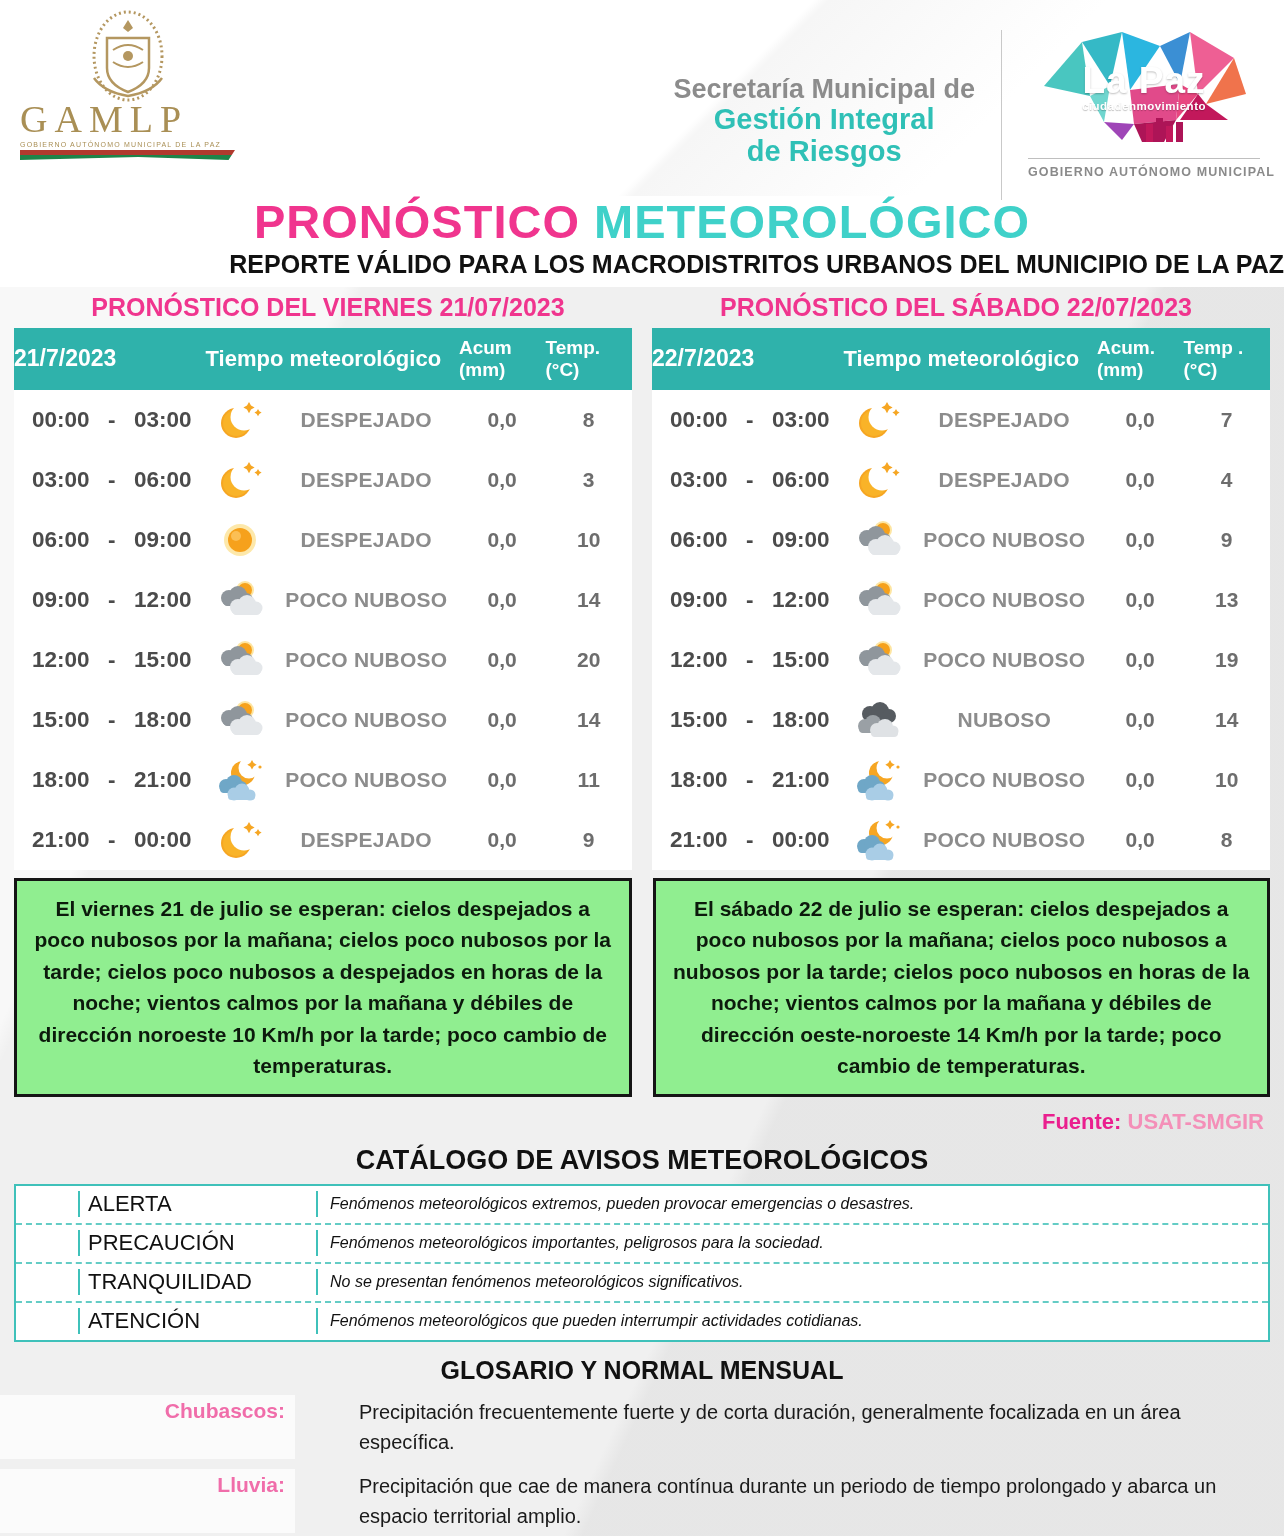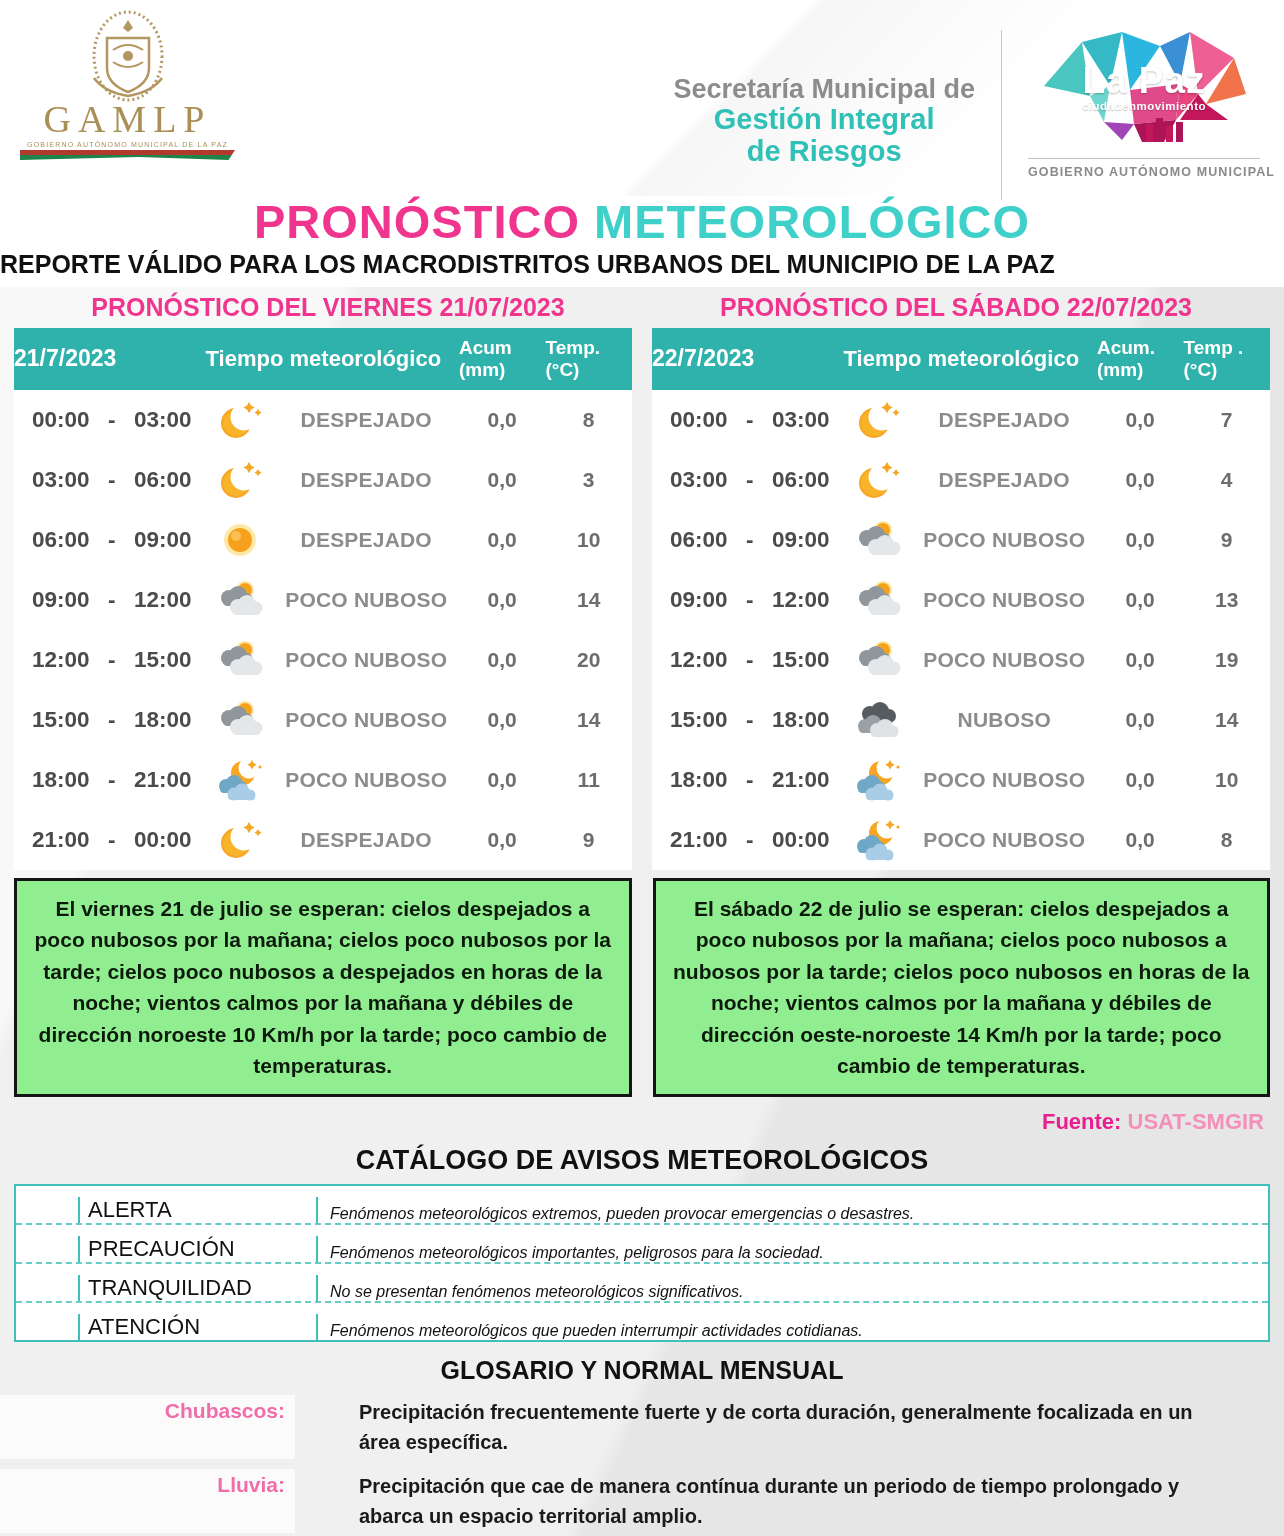--- a/index.html
+++ b/index.html
@@ -2,21 +2,21 @@
 <html><head>
 <meta charset="utf-8">
 <style>
   html,body{margin:0;padding:0;background:#ffffff;}
   body{width:1284px;font-family:"Liberation Sans", sans-serif;-webkit-font-smoothing:antialiased;}
   .page{width:1284px;min-height:1536px;position:relative;overflow:hidden;}
 
   
   .header{display:flex;align-items:flex-start;padding:8px 24px 0 20px;height:188px;
           background:linear-gradient(135deg,#ffffff 55%,#f6f6f6 56%,#ffffff 75%);}
-  .gamlp{width:215px;text-align:center;color:#a98f55;}
+  .gamlp{width:215px;text-align:left;color:#a98f55;}
   .gamlp svg{display:block;margin:0 auto;}
   .gamlp-acronym{font-family:"Liberation Serif",serif;font-size:38px;letter-spacing:7px;line-height:1;margin-top:-4px;}
   .gamlp-caption{font-size:7px;letter-spacing:1.2px;margin-top:3px;white-space:nowrap;}
   .gamlp-ribbon{height:10px;margin-top:2px;background:linear-gradient(#b03a2e 0 50%,#1e8449 50% 100%);
                 clip-path:polygon(0 0,100% 0,97% 100%,55% 70%,0 100%);}
   .hspacer{flex:1;}
   .secretaria{align-self:center;text-align:center;margin-right:26px;margin-top:38px;line-height:1.08;}
   .secretaria .l1{color:#8c8c8c;font-size:27px;font-weight:700;}
   .secretaria .l2,.secretaria .l3{color:#2fc0b6;font-size:29px;font-weight:800;}
   .vdivider{width:1px;background:#c9c9c9;height:170px;margin-top:22px;}
@@ -26,21 +26,21 @@
   .lapaz-text{position:absolute;left:0;top:36px;width:100%;color:#fff;}
   .lapaz-title{font-size:37px;font-weight:800;letter-spacing:1px;text-shadow:0 1px 2px rgba(0,0,0,.25);}
   .lapaz-sub{font-size:11.5px;font-weight:700;letter-spacing:.5px;margin-top:-2px;text-shadow:0 1px 1px rgba(0,0,0,.25);}
   .lapaz-caption{border-top:1px solid #bfbfbf;margin-top:8px;padding-top:6px;
                  color:#8a8a8a;font-size:12.5px;font-weight:700;letter-spacing:1.1px;white-space:nowrap;}
 
   
   .main-title{text-align:center;font-size:47px;font-weight:800;letter-spacing:1px;line-height:1.02;margin-top:2px;}
   .main-title .t1{color:#f0358e;}
   .main-title .t2{color:#3fd1c9;}
-  .report-subtitle{text-align:left;font-size:25px;font-weight:700;color:#111;margin-top:4px;}
+  .report-subtitle{text-align:right;font-size:25px;font-weight:700;color:#111;margin-top:4px;}
 
   .gray-zone{background:#f0f0f0;margin-top:8px;padding-bottom:4px;
              background-image:linear-gradient(115deg,rgba(255,255,255,.55) 0 18%,rgba(255,255,255,0) 19% 60%,rgba(224,224,224,.6) 61% 100%);}
   .day-headers{display:flex;padding:6px 14px 2px;}
   .day-headers .dh{flex:1;text-align:center;color:#f0358e;font-size:25px;font-weight:800;}
 
   
   .forecast-row{display:flex;gap:20px;padding:4px 14px 0;}
   .fcol{flex:1;min-width:0;}
   .wtable{background:#fff;}
@@ -62,34 +62,34 @@
   .summary-row{display:flex;gap:21px;padding:8px 14px 8px;align-items:flex-start;}
   .summary-box{flex:1;background:#90ee90;border:3px solid #151515;padding:12px 16px;
                font-size:21px;font-weight:700;color:#0c1a0c;text-align:center;line-height:1.5;}
   .fuente{text-align:right;padding:4px 20px 2px;font-size:22px;font-weight:800;}
   .fuente .fl{color:#ea1f8e;}
   .fuente .fv{color:#f48fb8;}
 
   
   .catalog-title{text-align:center;font-size:27px;font-weight:800;color:#111;padding:8px 0 6px;}
   .catalog{margin:2px 14px 0;background:#fff;border:2px solid #3fc1ba;}
-  .cat-row{display:flex;align-items:flex-end;height:37px;}
+  .cat-row{display:flex;align-items:center;height:37px;}
   .cat-row + .cat-row{border-top:2px dashed #64ccc5;}
   .cat-swatch{width:62px;flex:0 0 62px;}
   .cat-label{width:228px;flex:0 0 228px;border-left:2px solid #3fc1ba;border-right:2px solid #3fc1ba;
              display:flex;align-items:center;padding-left:8px;font-size:22px;color:#111;}
   .cat-desc{flex:1;display:flex;align-items:center;padding-left:12px;font-size:16px;font-style:italic;color:#111;}
 
   
   .glossary{position:relative;margin-top:6px;padding:4px 0 10px;}
   .glossary-title{text-align:center;font-size:25px;font-weight:800;color:#111;padding:4px 0 10px;}
   .gl-entry{display:flex;margin-bottom:10px;gap:44px;}
   .gl-term{width:295px;flex:0 0 295px;text-align:right;color:#f06daa;font-weight:800;font-size:21px;
            background:#fbfbfb;padding:2px 10px 2px 0;box-sizing:border-box;line-height:1.35;}
-  .gl-def{flex:1;color:#1a1a1a;font-weight:700;font-size:20px;padding:2px 52px 2px 20px;line-height:1.5;}
+  .gl-def{flex:1;color:#1a1a1a;font-weight:400;font-size:20px;padding:2px 52px 2px 20px;line-height:1.5;}
 </style>
 </head>
 <body>
 
 <div class="page">
 
   <div class="header">
     <div class="gamlp">
       <span>
         <svg width="118" height="96" viewBox="0 0 118 96" fill="none">

